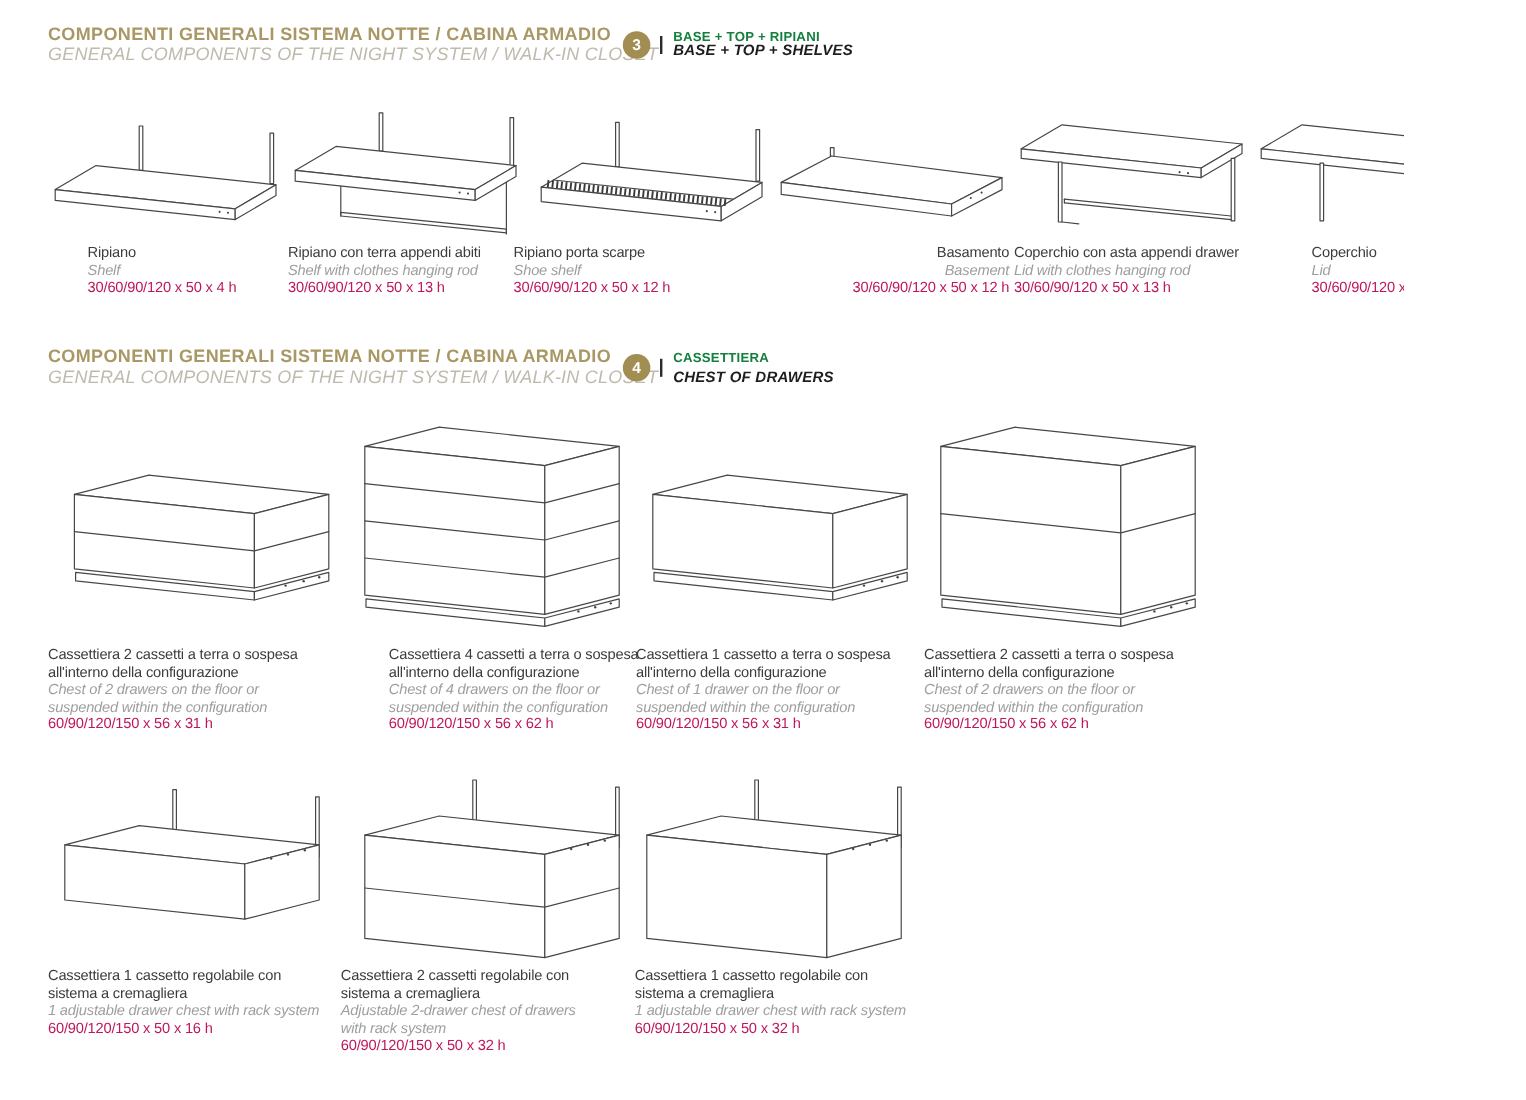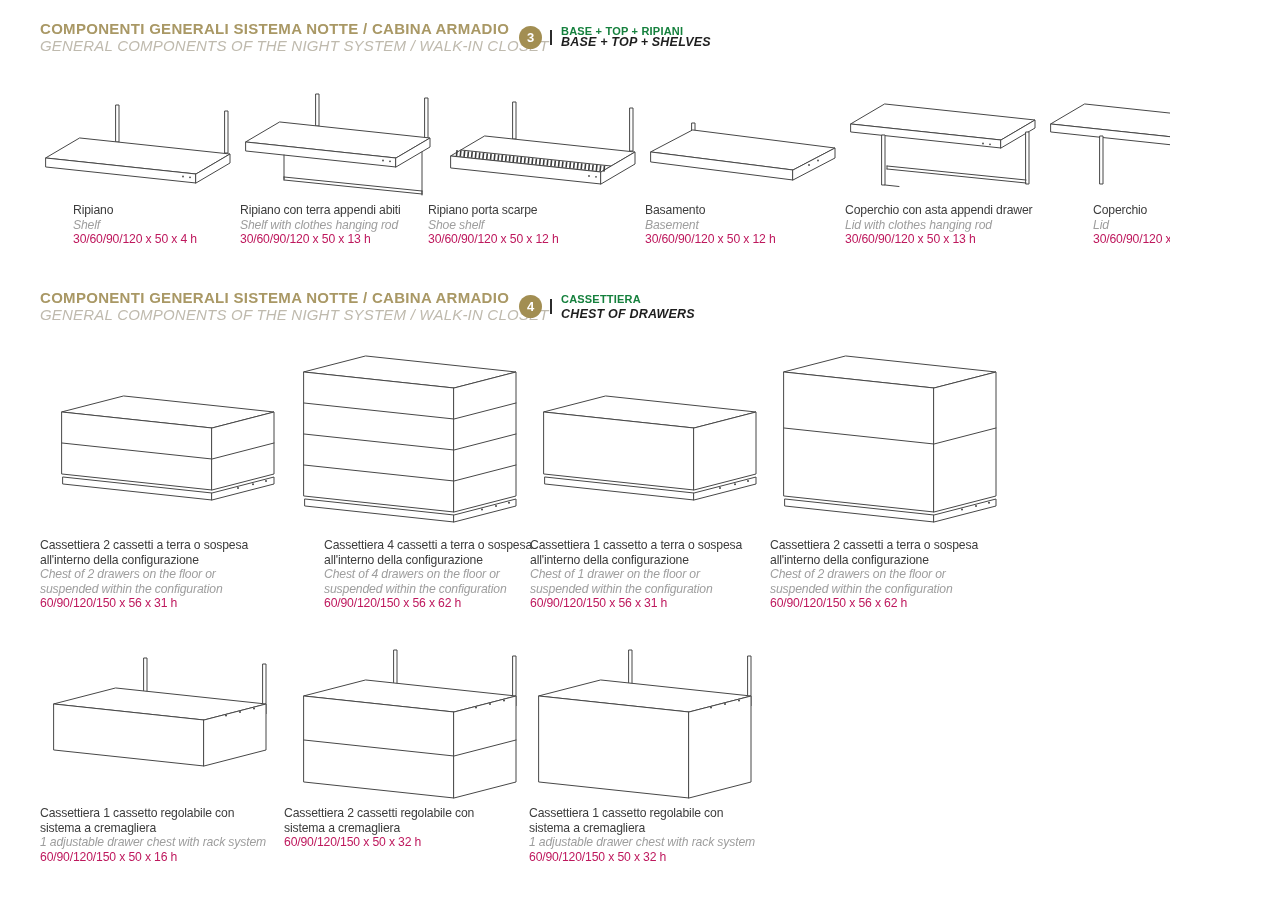--- a/index.html
+++ b/index.html
@@ -129,21 +129,21 @@
   <div class="abs label" style="left:240px;top:203px;width:200px;">
     <div class="name">Ripiano con terra appendi abiti</div>
     <div class="en">Shelf with clothes hanging rod</div>
     <div class="dims">30/60/90/120 x 50 x 13 h</div>
   </div>
   <div class="abs label" style="left:428px;top:203px;width:196px;">
     <div class="name">Ripiano porta scarpe</div>
     <div class="en">Shoe shelf</div>
     <div class="dims">30/60/90/120 x 50 x 12 h</div>
   </div>
-  <div class="abs label" style="left:645px;top:203px;width:196px;">
+  <div class="abs label" style="left:645px;top:203px;width:196px;text-align:right;">
     <div class="name">Basamento</div>
     <div class="en">Basement</div>
     <div class="dims">30/60/90/120 x 50 x 12 h</div>
   </div>
   <div class="abs label" style="left:845px;top:203px;width:200px;">
     <div class="name">Coperchio con asta appendi drawer</div>
     <div class="en">Lid with clothes hanging rod</div>
     <div class="dims">30/60/90/120 x 50 x 13 h</div>
   </div>
   <div class="abs label" style="left:1046px;top:203px;width:196px;margin-left:47px;">
@@ -287,20 +287,22 @@
 
   <div class="abs label" style="left:40px;top:806px;width:252px;">
     <div class="name">Cassettiera 1 cassetto regolabile con
 sistema a cremagliera</div>
     <div class="en">1 adjustable drawer chest with rack system</div>
     <div class="dims">60/90/120/150 x 50 x 16 h</div>
   </div>
   <div class="abs label" style="left:284px;top:806px;width:252px;">
     <div class="name">Cassettiera 2 cassetti regolabile con
 sistema a cremagliera</div>
+    <div class="en">Adjustable 2-drawer chest of drawers
+with rack system</div>
     <div class="dims">60/90/120/150 x 50 x 32 h</div>
   </div>
   <div class="abs label" style="left:529px;top:806px;width:252px;">
     <div class="name">Cassettiera 1 cassetto regolabile con
 sistema a cremagliera</div>
     <div class="en">1 adjustable drawer chest with rack system</div>
     <div class="dims">60/90/120/150 x 50 x 32 h</div>
   </div>
 
 </div>

